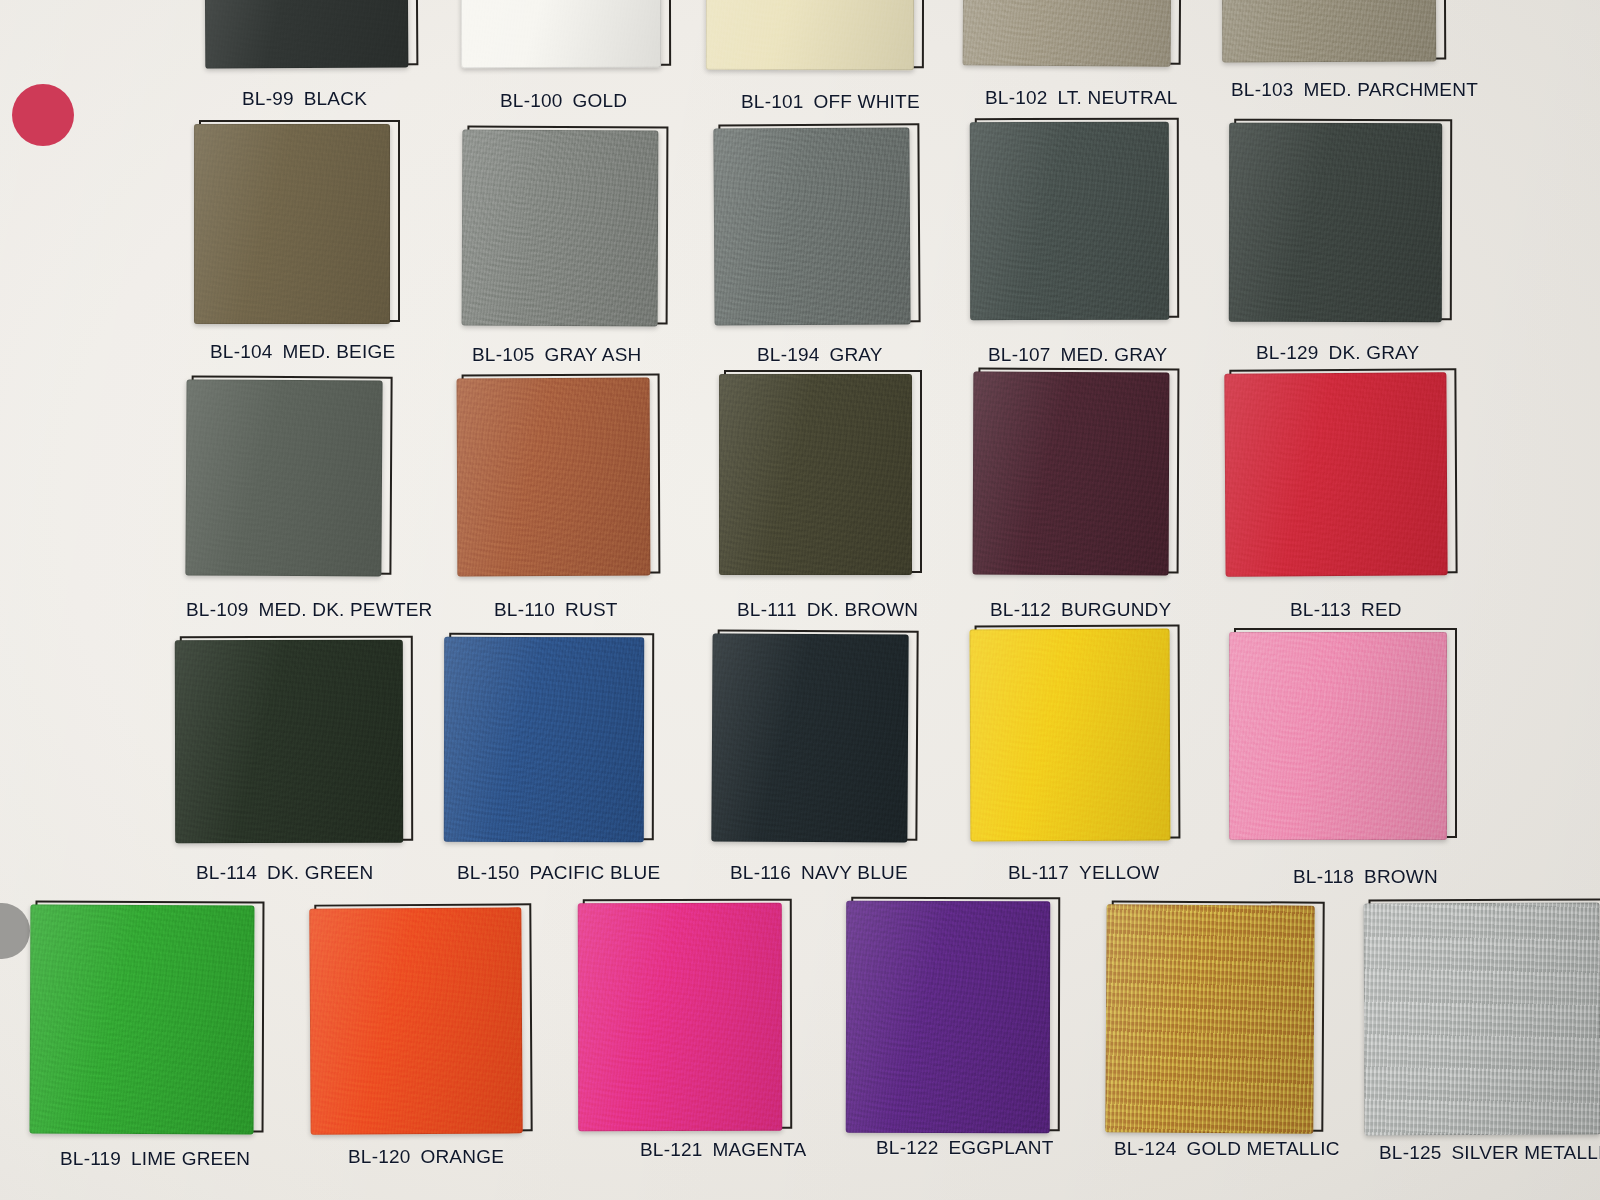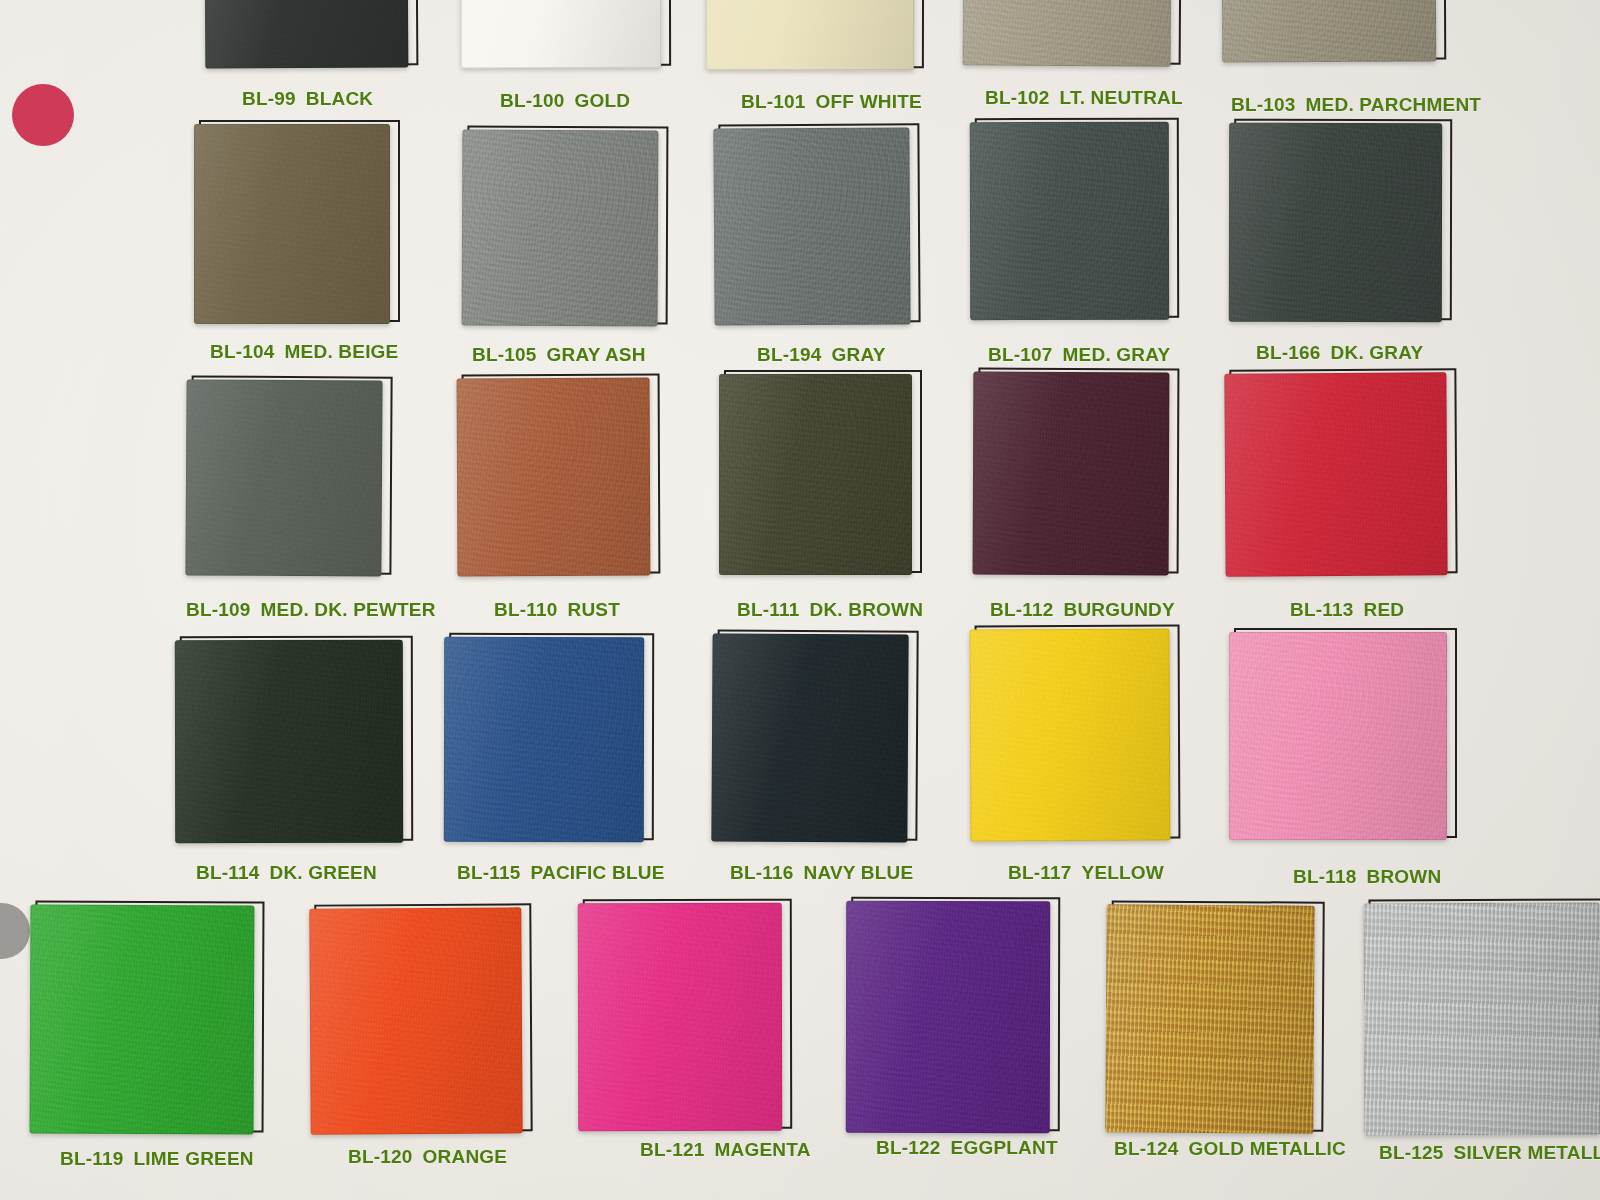--- a/index.html
+++ b/index.html
@@ -73,22 +73,22 @@
   .swatch.smooth .chip:before { opacity: 0.30; }
   .swatch.metallic .chip:before {
     background-image:
       repeating-linear-gradient(92deg, rgba(255,255,255,0.28) 0px, rgba(255,255,255,0.28) 1px, rgba(0,0,0,0.16) 2px, rgba(0,0,0,0.16) 4px),
       repeating-linear-gradient(3deg, rgba(255,255,255,0.18) 0px, rgba(255,255,255,0.18) 2px, rgba(0,0,0,0.10) 4px, rgba(0,0,0,0.10) 7px);
     opacity: 1;
   }
 
   .label {
     position: absolute;
-    color: #4d7c0f;
-    font-weight: bold;
+    color: #0f172a;
+    font-weight: normal;
     font-size: 19px;
     letter-spacing: 0.2px;
     white-space: nowrap;
     text-shadow: 0 1px 0 rgba(255,255,255,0.35);
   }
   .label .code { margin-right: 10px; }
 
   .dot {
     position: absolute;
     border-radius: 50%;
@@ -207,33 +207,33 @@
       <div class="swatch metallic" style="left: 1364px; top: 903px; width: 236px; height: 232px; transform: rotate(-0.24deg);">
         <div class="backing"></div>
         <div class="chip" style="background: rgb(180, 183, 181);"></div>
       </div>
     </div>
   <div id="label-layer">
       <div class="label" style="left: 242px; top: 88px;"><span class="code">BL-99</span><span class="cname">BLACK</span></div>
       <div class="label" style="left: 500px; top: 90px;"><span class="code">BL-100</span><span class="cname">GOLD</span></div>
       <div class="label" style="left: 741px; top: 91px;"><span class="code">BL-101</span><span class="cname">OFF WHITE</span></div>
       <div class="label" style="left: 985px; top: 87px;"><span class="code">BL-102</span><span class="cname">LT. NEUTRAL</span></div>
-      <div class="label" style="left: 1231px; top: 94px;"><span class="code">BL-103</span><span class="cname">MED. PARCHMENT</span></div>
+      <div class="label" style="left: 1231px; top: 79px;"><span class="code">BL-103</span><span class="cname">MED. PARCHMENT</span></div>
       <div class="label" style="left: 210px; top: 341px;"><span class="code">BL-104</span><span class="cname">MED. BEIGE</span></div>
       <div class="label" style="left: 472px; top: 344px;"><span class="code">BL-105</span><span class="cname">GRAY ASH</span></div>
       <div class="label" style="left: 757px; top: 344px;"><span class="code">BL-194</span><span class="cname">GRAY</span></div>
       <div class="label" style="left: 988px; top: 344px;"><span class="code">BL-107</span><span class="cname">MED. GRAY</span></div>
-      <div class="label" style="left: 1256px; top: 342px;"><span class="code">BL-166</span><span class="cname">DK. GRAY</span></div>
+      <div class="label" style="left: 1256px; top: 342px;"><span class="code">BL-129</span><span class="cname">DK. GRAY</span></div>
       <div class="label" style="left: 186px; top: 599px;"><span class="code">BL-109</span><span class="cname">MED. DK. PEWTER</span></div>
       <div class="label" style="left: 494px; top: 599px;"><span class="code">BL-110</span><span class="cname">RUST</span></div>
       <div class="label" style="left: 737px; top: 599px;"><span class="code">BL-111</span><span class="cname">DK. BROWN</span></div>
       <div class="label" style="left: 990px; top: 599px;"><span class="code">BL-112</span><span class="cname">BURGUNDY</span></div>
       <div class="label" style="left: 1290px; top: 599px;"><span class="code">BL-113</span><span class="cname">RED</span></div>
       <div class="label" style="left: 196px; top: 862px;"><span class="code">BL-114</span><span class="cname">DK. GREEN</span></div>
-      <div class="label" style="left: 457px; top: 862px;"><span class="code">BL-115</span><span class="cname">PACIFIC BLUE</span></div>
+      <div class="label" style="left: 457px; top: 862px;"><span class="code">BL-150</span><span class="cname">PACIFIC BLUE</span></div>
       <div class="label" style="left: 730px; top: 862px;"><span class="code">BL-116</span><span class="cname">NAVY BLUE</span></div>
       <div class="label" style="left: 1008px; top: 862px;"><span class="code">BL-117</span><span class="cname">YELLOW</span></div>
       <div class="label" style="left: 1293px; top: 866px;"><span class="code">BL-118</span><span class="cname">BROWN</span></div>
       <div class="label" style="left: 60px; top: 1148px;"><span class="code">BL-119</span><span class="cname">LIME GREEN</span></div>
       <div class="label" style="left: 348px; top: 1146px;"><span class="code">BL-120</span><span class="cname">ORANGE</span></div>
       <div class="label" style="left: 612px; top: 1139px; margin-left: 28px;"><span class="code">BL-121</span><span class="cname">MAGENTA</span></div>
       <div class="label" style="left: 876px; top: 1137px;"><span class="code">BL-122</span><span class="cname">EGGPLANT</span></div>
       <div class="label" style="left: 1114px; top: 1138px;"><span class="code">BL-124</span><span class="cname">GOLD METALLIC</span></div>
       <div class="label" style="left: 1379px; top: 1142px;"><span class="code">BL-125</span><span class="cname">SILVER METALLIC</span></div>
     </div>

